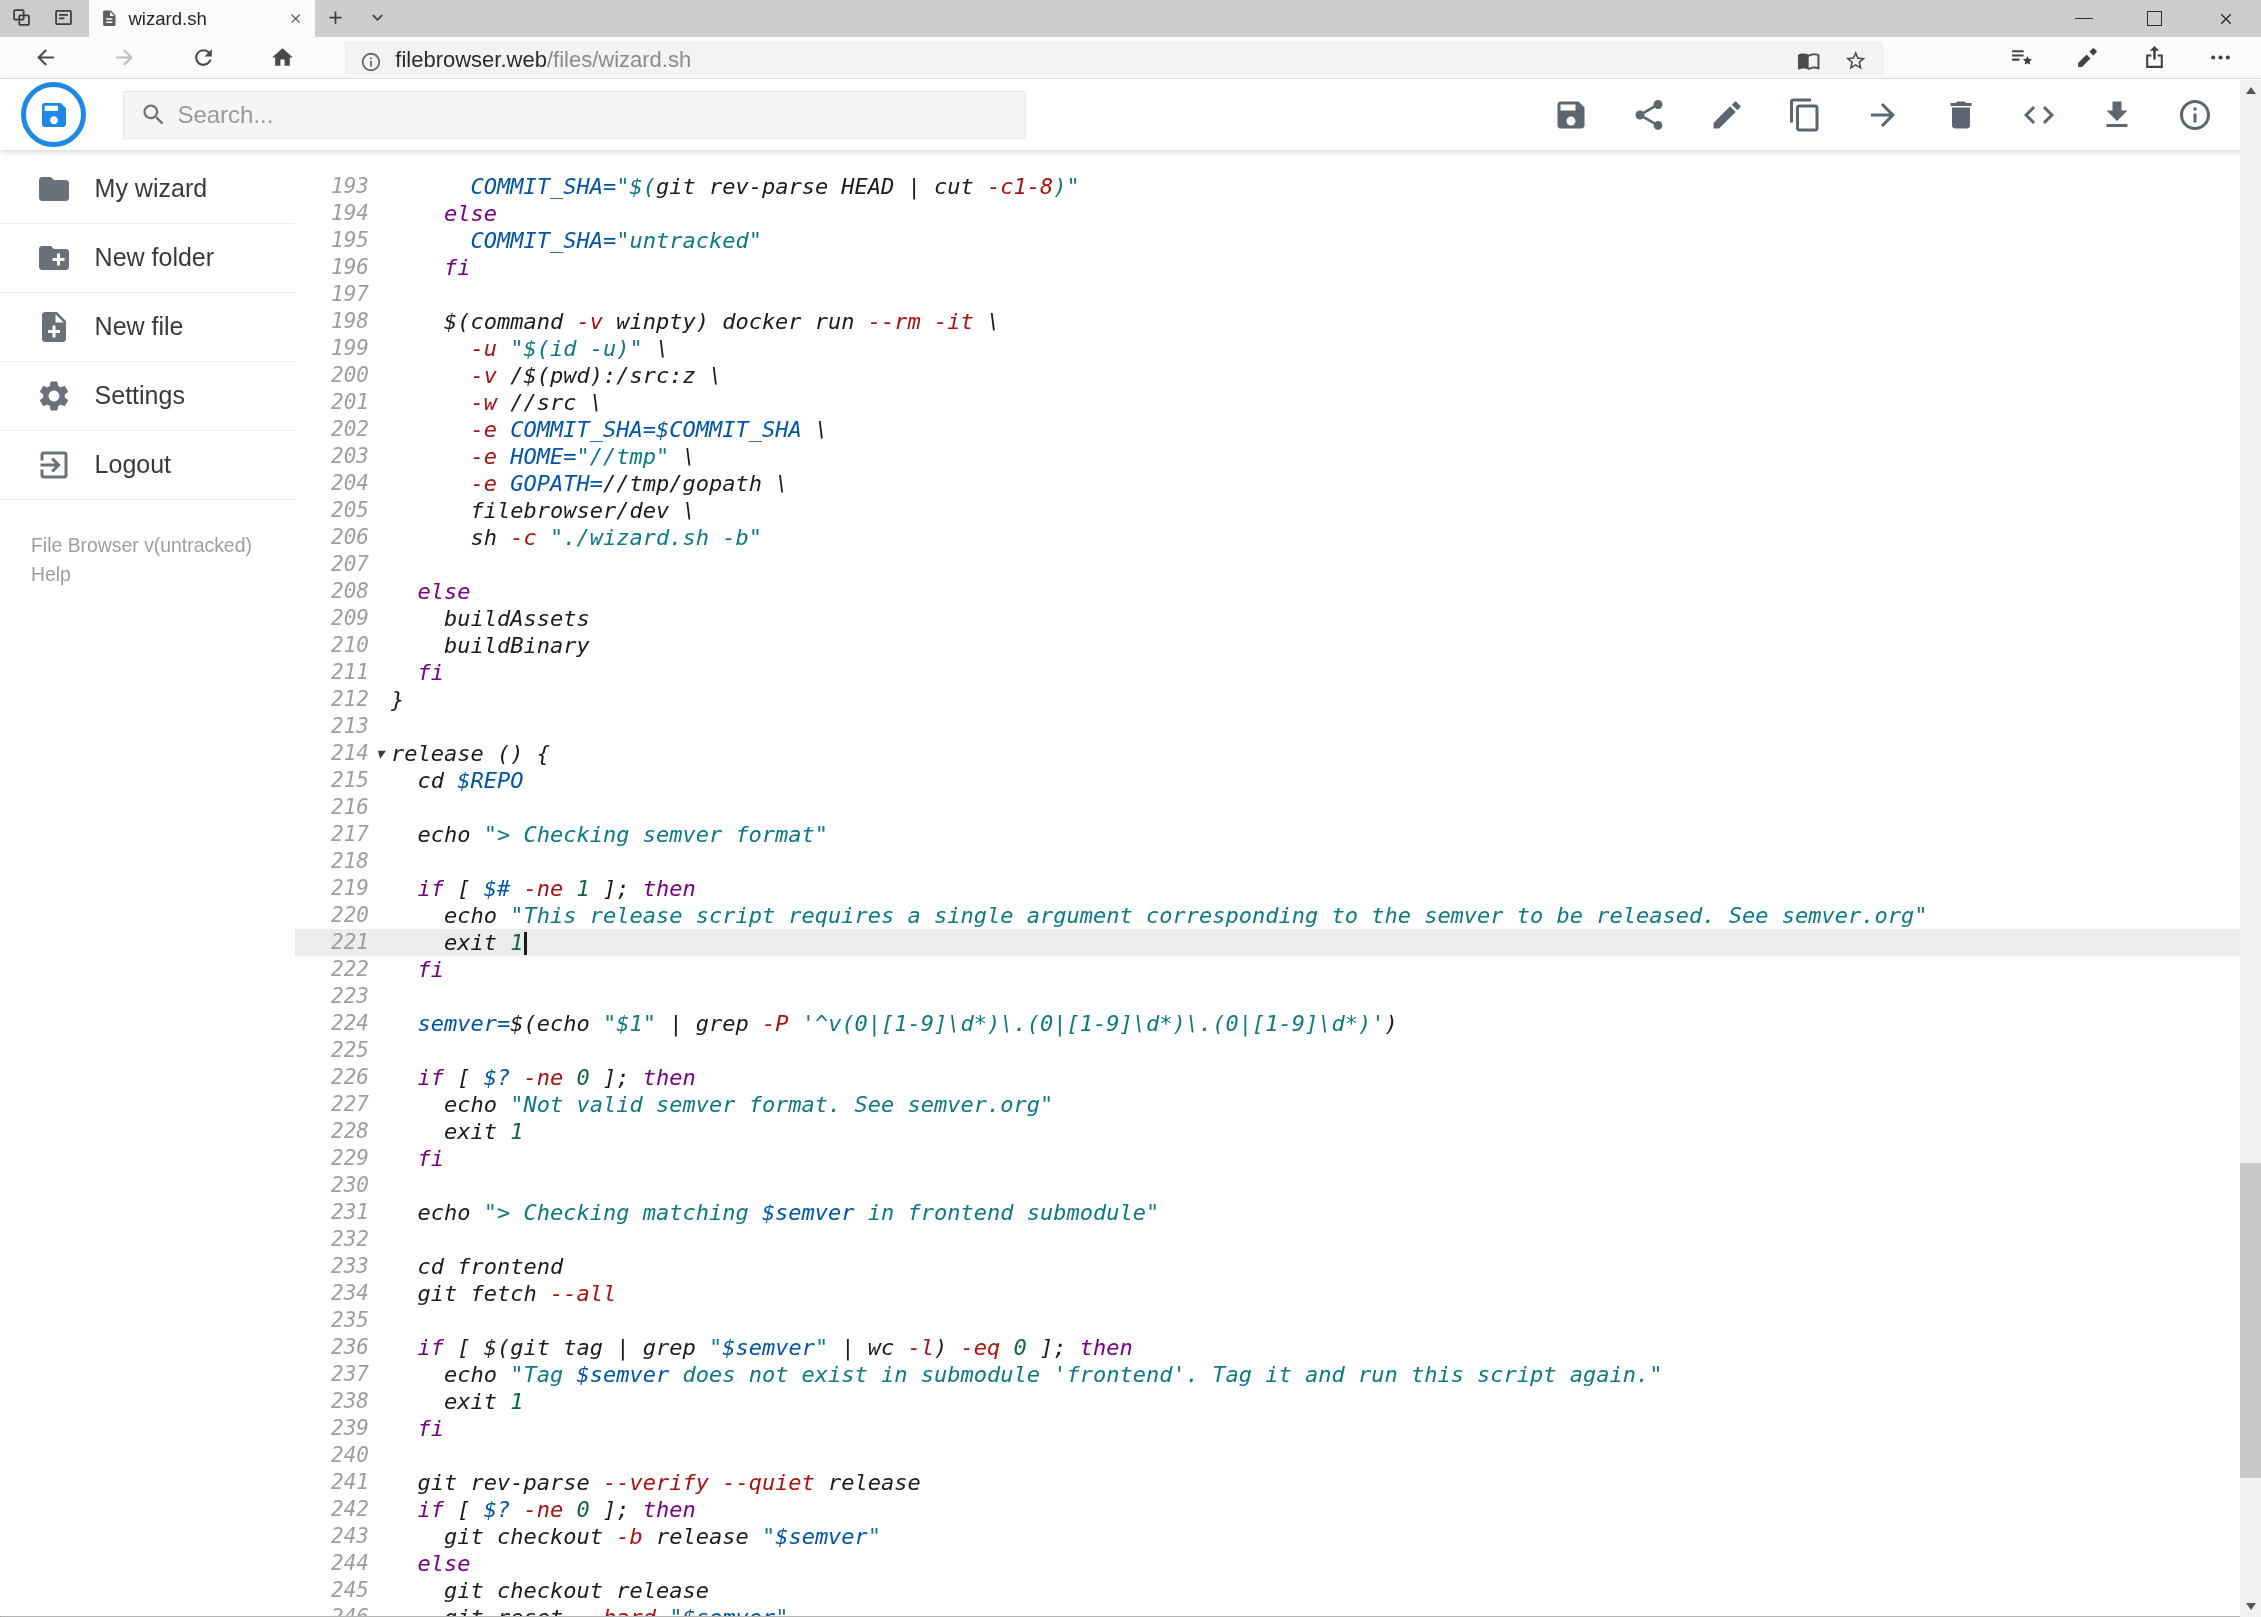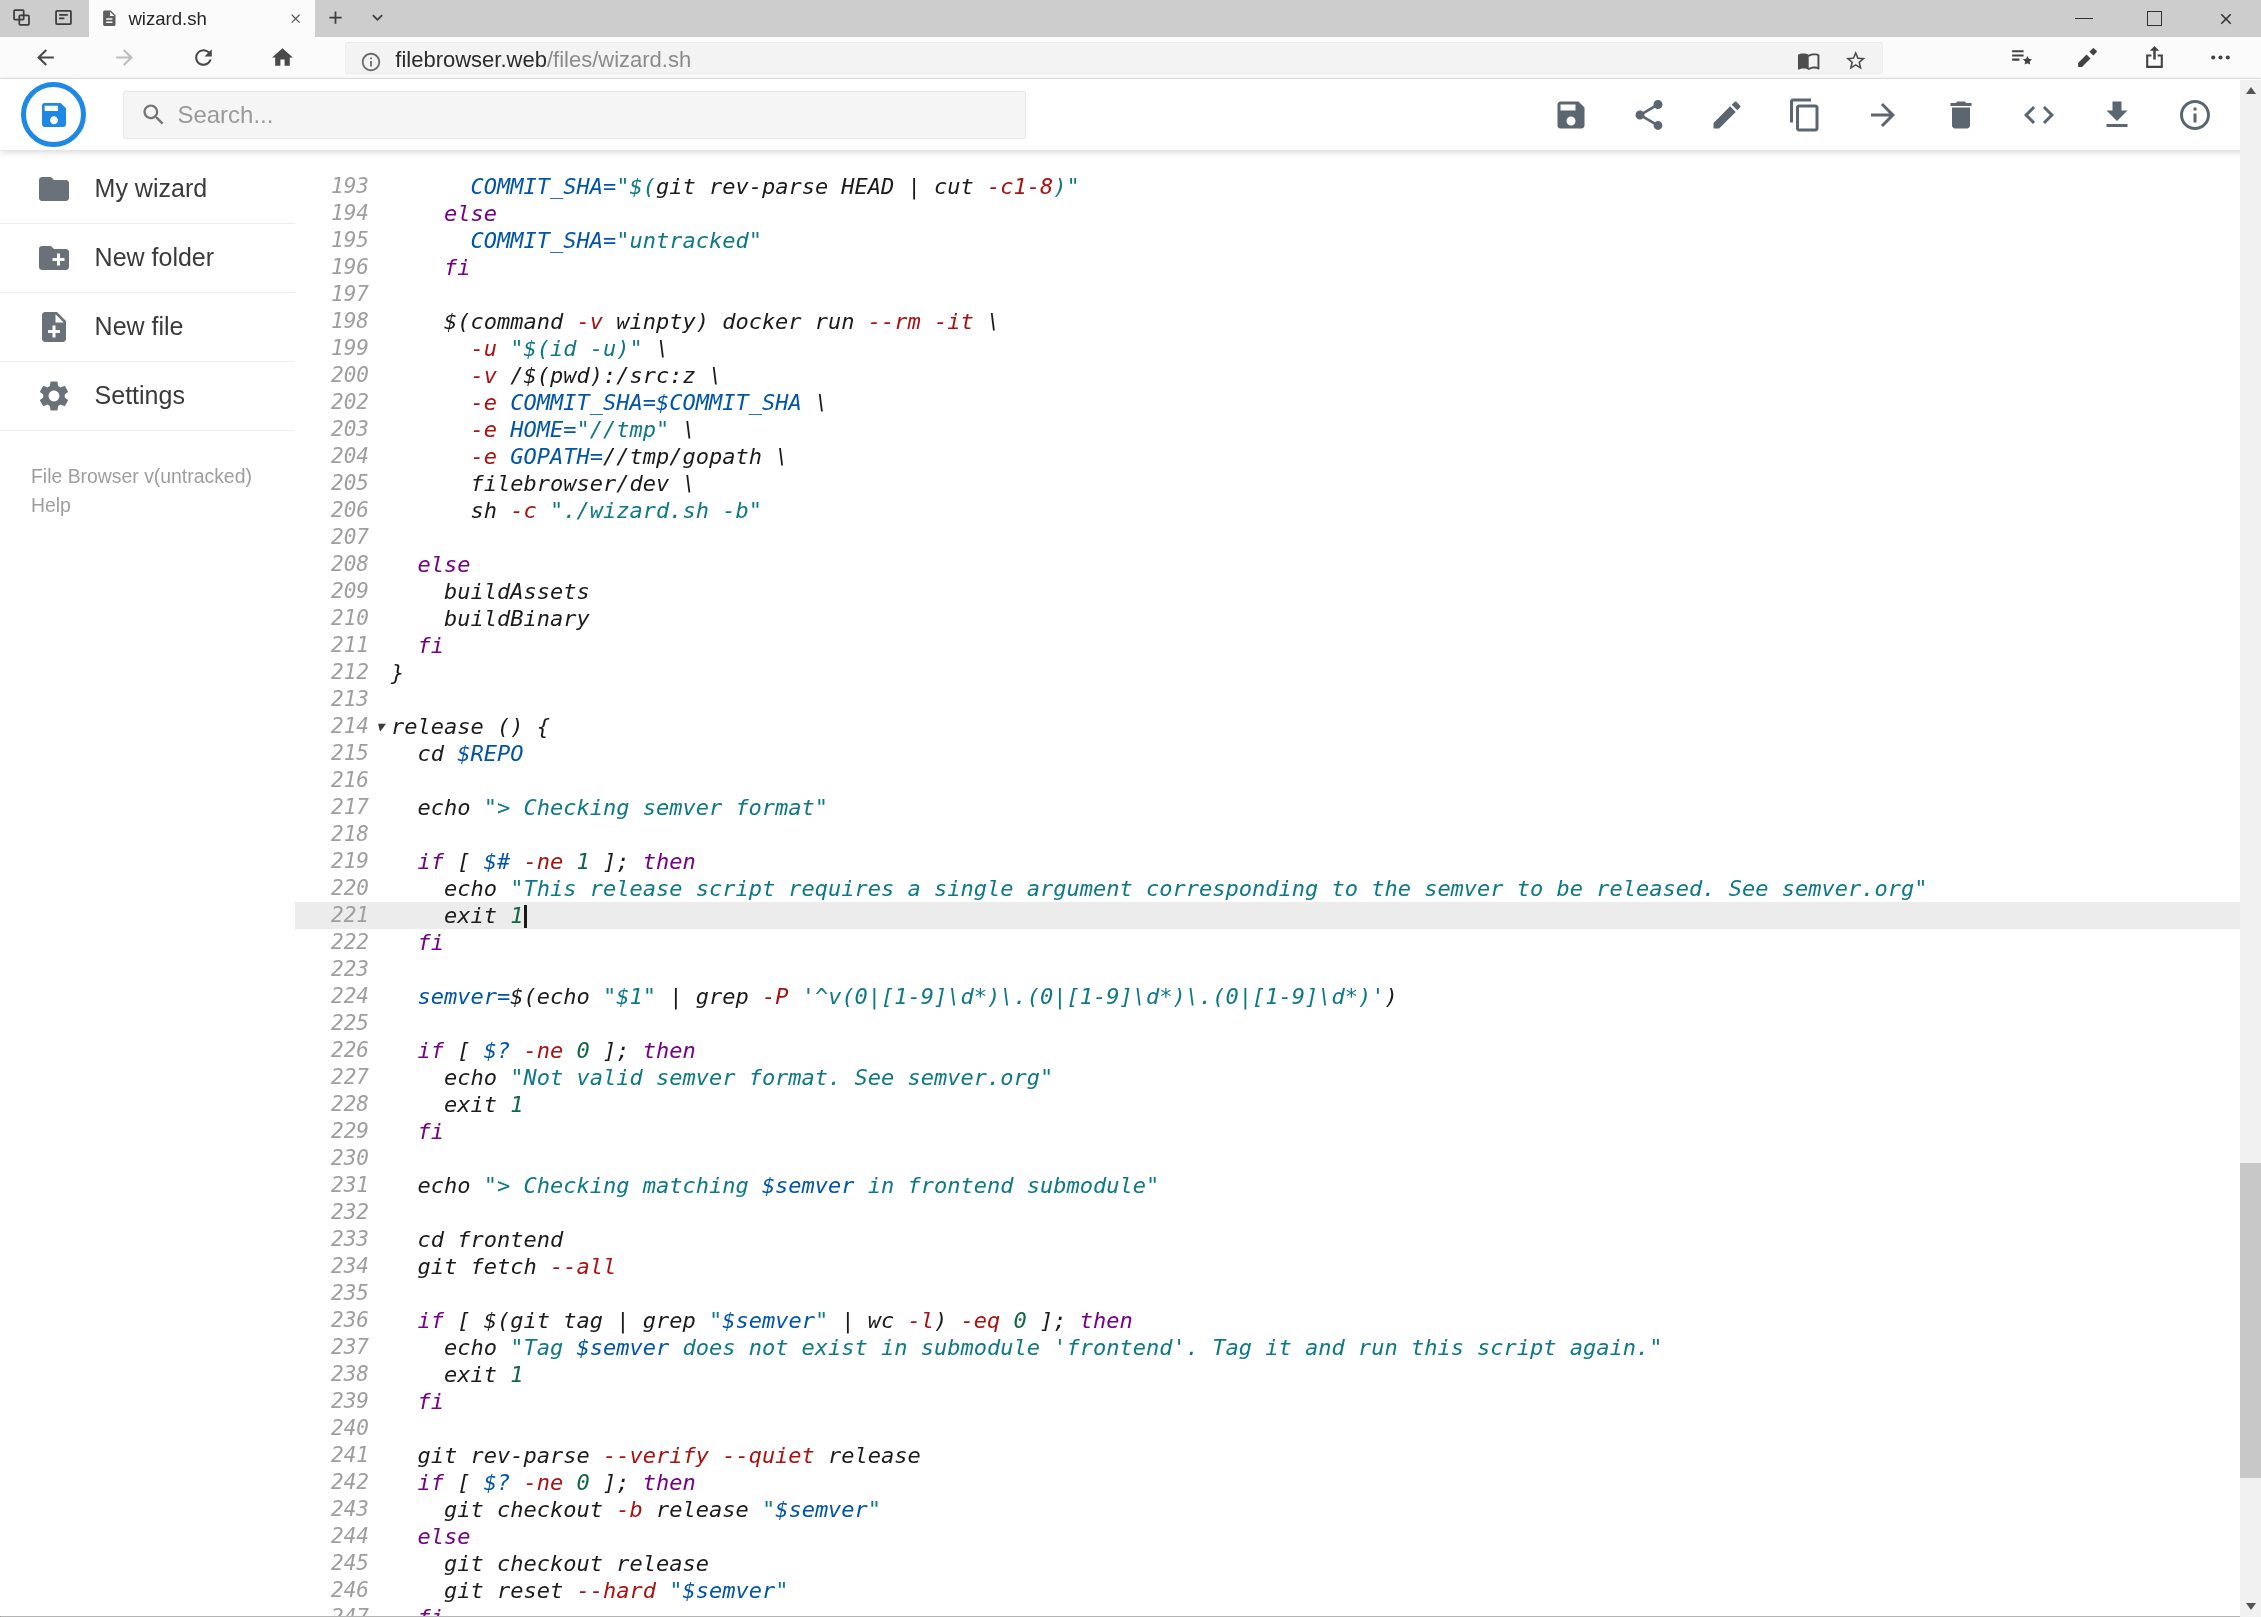--- a/index.html
+++ b/index.html
@@ -288,36 +288,43 @@
             <path d="M14 2H6c-1.1 0-2 .9-2 2v16c0 1.1.9 2 2 2h12c1.1 0 2-.9 2-2V8l-6-6zm2 14h-3v3h-2v-3H8v-2h3v-3h2v3h3v2zm-3-7V3.5L18.5 9H13z"></path>
           </svg>
         <span class="side-label">New file</span>
       </div>
       <div class="side-item">
         <svg viewBox="0 0 24 24">
             <path d="M19.14 12.94c.04-.3.06-.61.06-.94 0-.32-.02-.64-.07-.94l2.03-1.58c.18-.14.23-.41.12-.61l-1.92-3.32c-.12-.22-.37-.29-.59-.22l-2.39.96c-.5-.38-1.03-.7-1.62-.94l-.36-2.54c-.04-.24-.24-.41-.48-.41h-3.84c-.24 0-.43.17-.47.41l-.36 2.54c-.59.24-1.13.57-1.62.94l-2.39-.96c-.22-.08-.47 0-.59.22L2.74 8.87c-.12.21-.08.47.12.61l2.03 1.58c-.05.3-.09.63-.09.94s.02.64.07.94l-2.03 1.58c-.18.14-.23.41-.12.61l1.92 3.32c.12.22.37.29.59.22l2.39-.96c.5.38 1.03.7 1.62.94l.36 2.54c.05.24.24.41.48.41h3.84c.24 0 .44-.17.47-.41l.36-2.54c.59-.24 1.13-.56 1.62-.94l2.39.96c.22.08.47 0 .59-.22l1.92-3.32c.12-.22.07-.47-.12-.61l-2.01-1.58zM12 15.6c-1.98 0-3.6-1.62-3.6-3.6s1.62-3.6 3.6-3.6 3.6 1.62 3.6 3.6-1.62 3.6-3.6 3.6z"></path>
           </svg>
         <span class="side-label">Settings</span>
       </div>
+      <div class="side-item">
+        <svg viewBox="0 0 24 24">
+            <path d="M10.09 15.59 11.5 17l5-5-5-5-1.41 1.41L12.67 11H3v2h9.67l-2.58 2.59zM19 3H5c-1.11 0-2 .9-2 2v4h2V5h14v14H5v-4H3v4c0 1.1.89 2 2 2h14c1.1 0 2-.9 2-2V5c0-1.1-.9-2-2-2z"></path>
+          </svg>
+        <span class="side-label">Logout</span>
+      </div>
       <div class="side-footer">
         <div>File Browser v(untracked)</div>
         <div>Help</div>
       </div>
     </div>
 
     <div class="editor">
       <div>
           <div class="cm-line"><span class="gut">193</span><span class="fold"></span><span class="code"><span class="tok-p">      </span><span class="tok-v">COMMIT_SHA=</span><span class="tok-s">"$(</span><span class="tok-p">git rev-parse HEAD | cut </span><span class="tok-f">-c1-8</span><span class="tok-s">)"</span></span></div>
           <div class="cm-line"><span class="gut">194</span><span class="fold"></span><span class="code"><span class="tok-p">    </span><span class="tok-k">else</span></span></div>
           <div class="cm-line"><span class="gut">195</span><span class="fold"></span><span class="code"><span class="tok-p">      </span><span class="tok-v">COMMIT_SHA=</span><span class="tok-s">"untracked"</span></span></div>
           <div class="cm-line"><span class="gut">196</span><span class="fold"></span><span class="code"><span class="tok-p">    </span><span class="tok-k">fi</span></span></div>
           <div class="cm-line"><span class="gut">197</span><span class="fold"></span><span class="code"></span></div>
           <div class="cm-line"><span class="gut">198</span><span class="fold"></span><span class="code"><span class="tok-p">    $(command </span><span class="tok-f">-v</span><span class="tok-p"> winpty) docker run </span><span class="tok-f">--rm</span><span class="tok-p"> </span><span class="tok-f">-it</span><span class="tok-p"> \</span></span></div>
           <div class="cm-line"><span class="gut">199</span><span class="fold"></span><span class="code"><span class="tok-p">      </span><span class="tok-f">-u</span><span class="tok-p"> </span><span class="tok-s">"$(id -u)"</span><span class="tok-p"> \</span></span></div>
           <div class="cm-line"><span class="gut">200</span><span class="fold"></span><span class="code"><span class="tok-p">      </span><span class="tok-f">-v</span><span class="tok-p"> /$(pwd):/src:z \</span></span></div>
+          <div class="cm-line"><span class="gut">201</span><span class="fold"></span><span class="code"><span class="tok-p">      </span><span class="tok-f">-w</span><span class="tok-p"> //src \</span></span></div>
           <div class="cm-line"><span class="gut">202</span><span class="fold"></span><span class="code"><span class="tok-p">      </span><span class="tok-f">-e</span><span class="tok-p"> </span><span class="tok-v">COMMIT_SHA=$COMMIT_SHA</span><span class="tok-p"> \</span></span></div>
           <div class="cm-line"><span class="gut">203</span><span class="fold"></span><span class="code"><span class="tok-p">      </span><span class="tok-f">-e</span><span class="tok-p"> </span><span class="tok-v">HOME=</span><span class="tok-s">"//tmp"</span><span class="tok-p"> \</span></span></div>
           <div class="cm-line"><span class="gut">204</span><span class="fold"></span><span class="code"><span class="tok-p">      </span><span class="tok-f">-e</span><span class="tok-p"> </span><span class="tok-v">GOPATH=</span><span class="tok-p">//tmp/gopath \</span></span></div>
           <div class="cm-line"><span class="gut">205</span><span class="fold"></span><span class="code"><span class="tok-p">      filebrowser/dev \</span></span></div>
           <div class="cm-line"><span class="gut">206</span><span class="fold"></span><span class="code"><span class="tok-p">      sh </span><span class="tok-f">-c</span><span class="tok-p"> </span><span class="tok-s">"./wizard.sh -b"</span></span></div>
           <div class="cm-line"><span class="gut">207</span><span class="fold"></span><span class="code"></span></div>
           <div class="cm-line"><span class="gut">208</span><span class="fold"></span><span class="code"><span class="tok-p">  </span><span class="tok-k">else</span></span></div>
           <div class="cm-line"><span class="gut">209</span><span class="fold"></span><span class="code"><span class="tok-p">    buildAssets</span></span></div>
           <div class="cm-line"><span class="gut">210</span><span class="fold"></span><span class="code"><span class="tok-p">    buildBinary</span></span></div>
           <div class="cm-line"><span class="gut">211</span><span class="fold"></span><span class="code"><span class="tok-p">  </span><span class="tok-k">fi</span></span></div>

